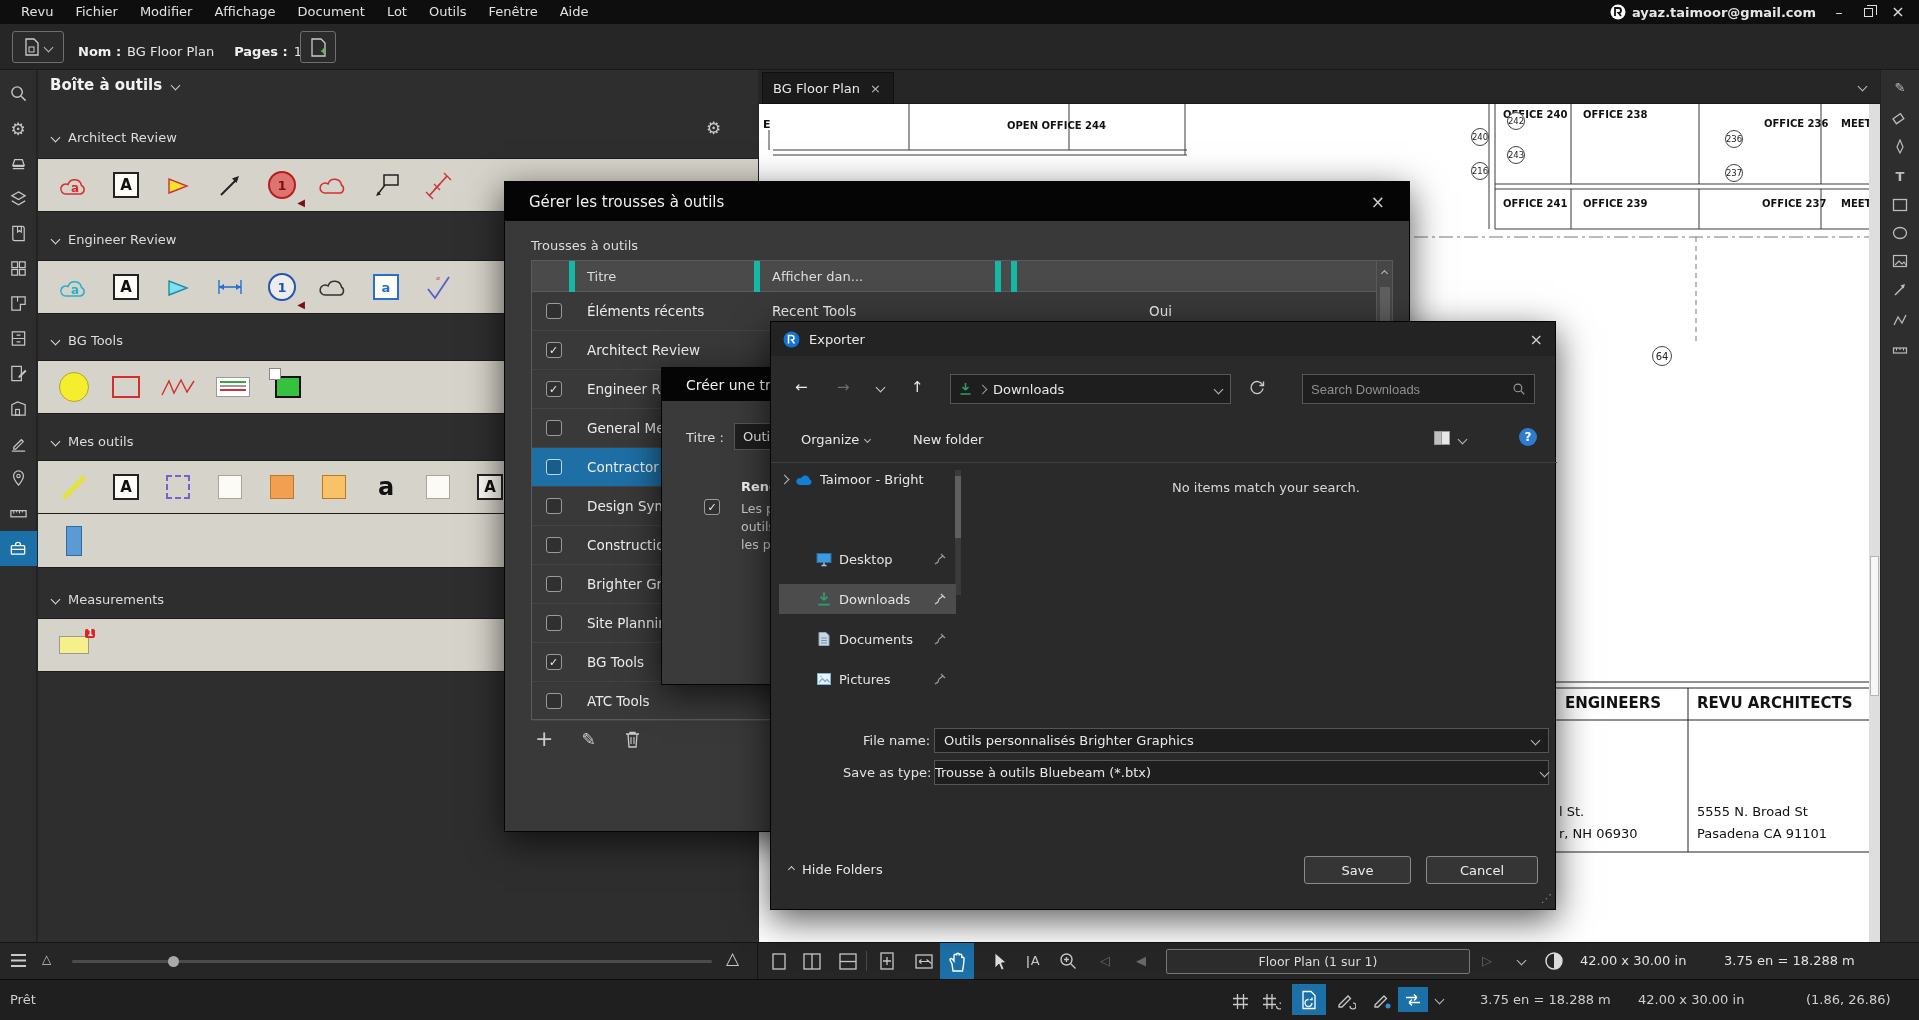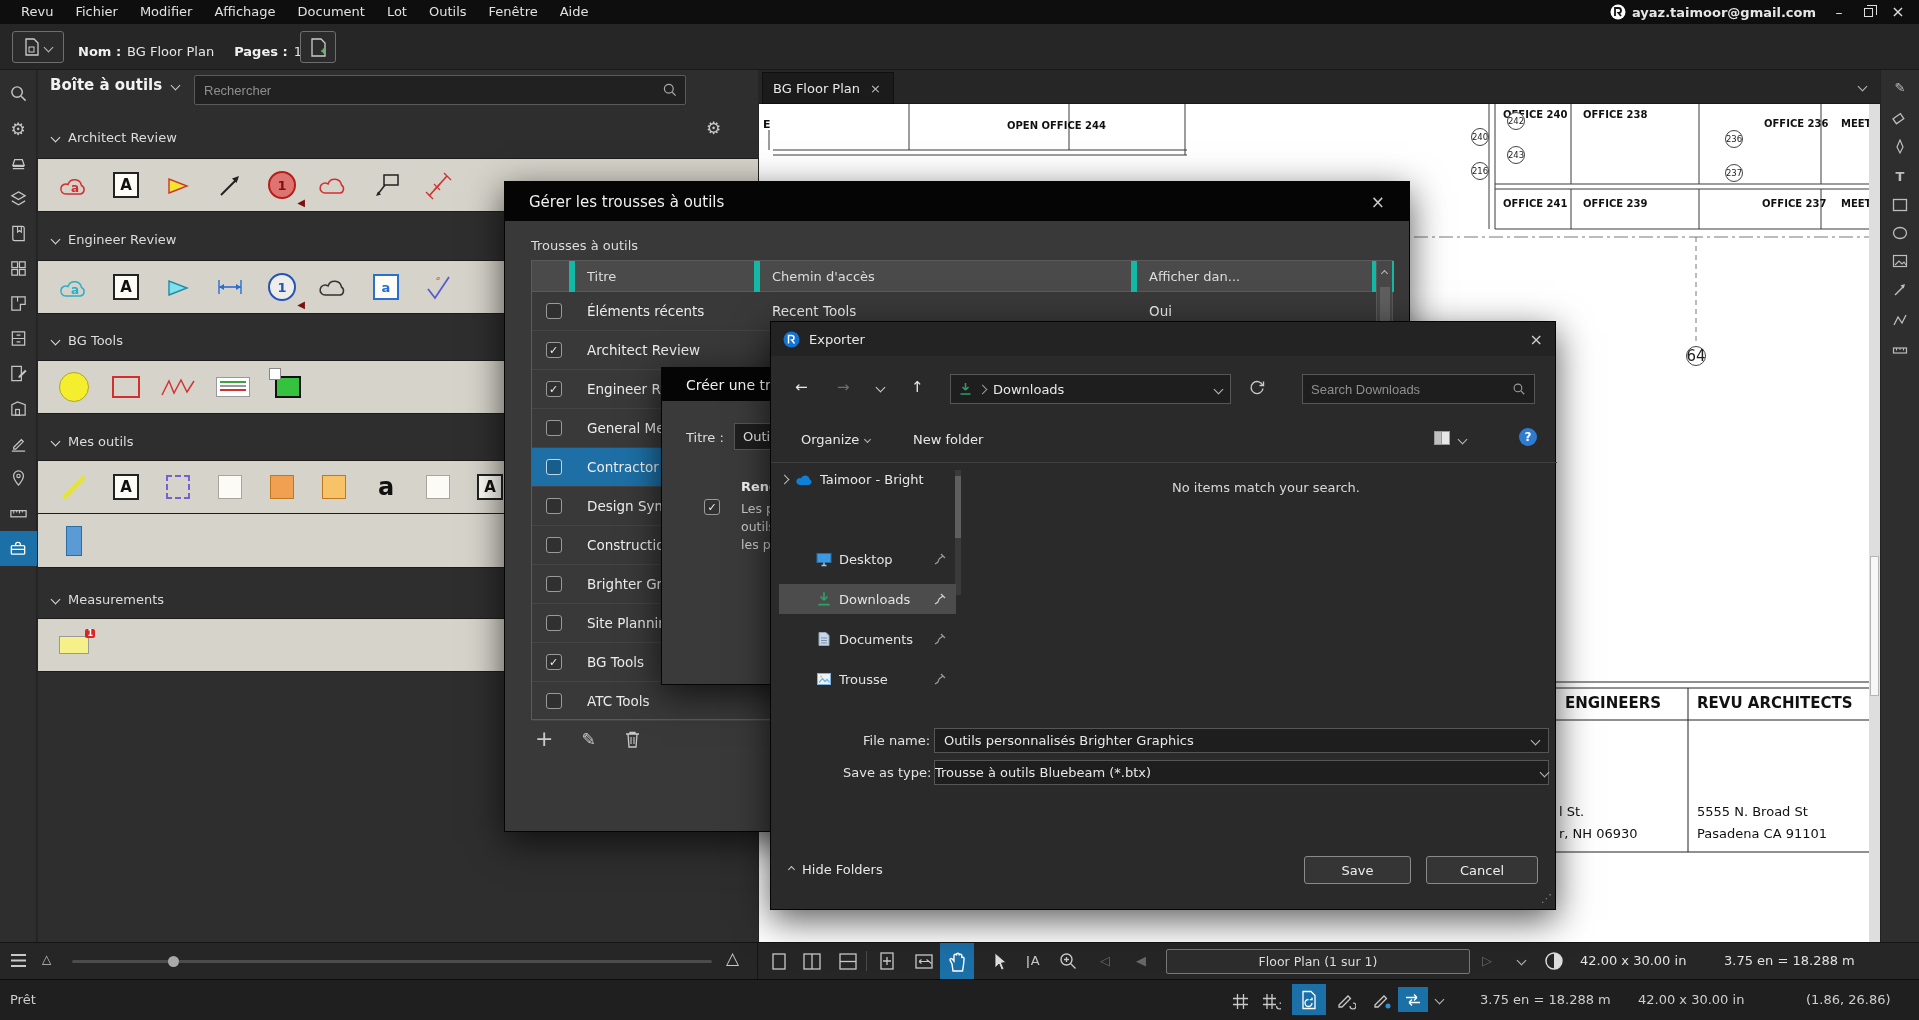--- a/index.html
+++ b/index.html
@@ -230,27 +230,20 @@
           <path d="M7.5,7 V5.5 a2.5,2 0 0 1 5,0 V7 M3,11 h14" stroke="currentColor" stroke-width="1.4" fill="none"></path>
         </svg>
       </span>
   </div>
 
   <div class="panel abs">
     <div class="abs flex" style="left:12px;top:6px;gap:10px">
       <span style="font-size:15px;font-weight:bold;color:#f2f2f2">Boîte à outils</span>
       <span class="chev down" style="color:#ccc"></span>
     </div>
-    <div class="abs" style="left:156px;top:5px;width:492px;height:30px">
-      <input class="search" style="width: 100%; height: 100%;" placeholder="Rechercher">
-      <svg class="abs" style="right:8px;top:7px" width="16" height="16" viewBox="0 0 20 20">
-          <circle cx="8.5" cy="8.5" r="5.5" fill="none" stroke="#aaa" stroke-width="1.5"></circle>
-          <path d="M12.8,12.8 L17,17" stroke="#aaa" stroke-width="1.5"></path>
-        </svg>
-    </div>
     <span class="abs" style="left:668px;top:48px;font-size:17px;color:#c9c9c9">⚙</span>
 
     <div class="sechead abs" style="left:14px;top:60px">
       <span class="chev down"></span>
         <span>Architect Review</span>
     </div>
     <div class="toolrow abs" style="top:88px">
       <span class="slot">
           <svg width="32" height="28" viewBox="0 0 32 28">
             <path d="M8,23 a5,5 0 1 1 2,-9.5 a7,7 0 0 1 13.5,1 a4.5,4.5 0 0 1 -1,8.5 z" fill="none" stroke="#d23030" stroke-width="1.5"></path>
@@ -460,21 +453,21 @@
     <span class="plabel" style="left:744px;top:94px">OFFICE 241</span>
     <span class="plabel" style="left:824px;top:94px">OFFICE 239</span>
     <span class="plabel" style="left:1003px;top:94px">OFFICE 237</span>
     <span class="plabel" style="left:1082px;top:94px">MEET</span>
     <span class="tag" style="left:748px;top:8px">242</span>
     <span class="tag" style="left:748px;top:42px">243</span>
     <span class="tag" style="left:712px;top:24px">240</span>
     <span class="tag" style="left:712px;top:58px">216</span>
     <span class="tag" style="left:966px;top:26px">236</span>
     <span class="tag" style="left:966px;top:60px">237</span>
-    <span class="tag" style="left:927px;top:242px;width:20px;height:20px;font-size:15px">64</span>
+    <span class="tag" style="left:893px;top:242px;width:20px;height:20px;font-size:10px">64</span>
     <span class="tb-h" style="left:806px;top:590px">ENGINEERS</span>
     <span class="tb-h" style="left:938px;top:590px">REVU ARCHITECTS</span>
     <span class="tb-t" style="left:800px;top:700px">l St.</span>
     <span class="tb-t" style="left:800px;top:722px">r, NH 06930</span>
     <span class="tb-t" style="left:938px;top:700px">5555 N. Broad St</span>
     <span class="tb-t" style="left:938px;top:722px">Pasadena CA 91101</span>
     <div class="abs" style="left:1110px;top:0;width:11px;height:838px;background:#dedede">
       <div class="abs" style="left:1px;top:452px;width:9px;height:140px;background:#f7f7f7;border:1px solid #b5b5b5"></div>
     </div>
   </div>
@@ -649,21 +642,20 @@
   <div class="dlg manage abs">
     <div class="dtitle" style="height:39px">
       <span>Gérer les trousses à outils</span>
       <span class="x">×</span>
     </div>
     <div class="abs" style="left:26px;top:56px;color:#dcdcdc">Trousses à outils</div>
     <div class="mtable abs" style="left:26px;top:78px;width:862px;height:460px">
       <div class="mhead flex">
         <span class="c-cb"></span>
         <span class="c-t">Titre</span>
-        <span class="c-p">Chemin d'accès</span>
         <span class="c-s">Afficher dan...</span>
         <span class="c-sc"></span>
       </div>
       <div class="mrow flex">
           <span class="c-cb flex" style="justify-content:center">
             <span class="cb"></span>
           </span>
           <span class="c-t">Éléments récents</span>
           <span class="c-p">Recent Tools</span>
           <span class="c-s">Oui</span>
@@ -868,21 +860,21 @@
       <svg class="pin" width="12" height="12" viewBox="0 0 12 12">
           <path d="M7,1 L11,5 M9,3 L5,6 4,9 3,10 M4,9 L1,11 M5,6 L9,3" stroke="#9a9a9a" stroke-width="1.2" fill="none"></path>
         </svg>
     </div>
     <div class="place" style="top:342px">
       <svg class="pic" width="16" height="14" viewBox="0 0 16 14">
           <rect x="1.5" y="1.5" width="13" height="11" fill="#eaf3fb" stroke="#7ab3df"></rect>
           <path d="M3,10.5 l3.5,-4 2.5,3 2,-2 2.5,3" fill="none" stroke="#7ab3df" stroke-width="1.2"></path>
           <circle cx="5" cy="4.5" r="1.1" fill="#f2c94c"></circle>
         </svg>
-      <span class="plbl">Trousse</span>
+      <span class="plbl">Pictures</span>
       <svg class="pin" width="12" height="12" viewBox="0 0 12 12">
           <path d="M7,1 L11,5 M9,3 L5,6 4,9 3,10 M4,9 L1,11 M5,6 L9,3" stroke="#9a9a9a" stroke-width="1.2" fill="none"></path>
         </svg>
     </div>
 
     <div class="abs" style="left:250px;top:158px;width:490px;text-align:center;color:#d8d8d8">No items match your search.</div>
 
     <span class="abs" style="left:92px;top:411px;color:#e2e2e2">File name:</span>
     <div class="navbox abs" style="left:163px;top:406px;width:615px;height:25px;padding:0 9px">
       <span style="white-space:nowrap;overflow:hidden">Outils personnalisés Brighter Graphics</span>

